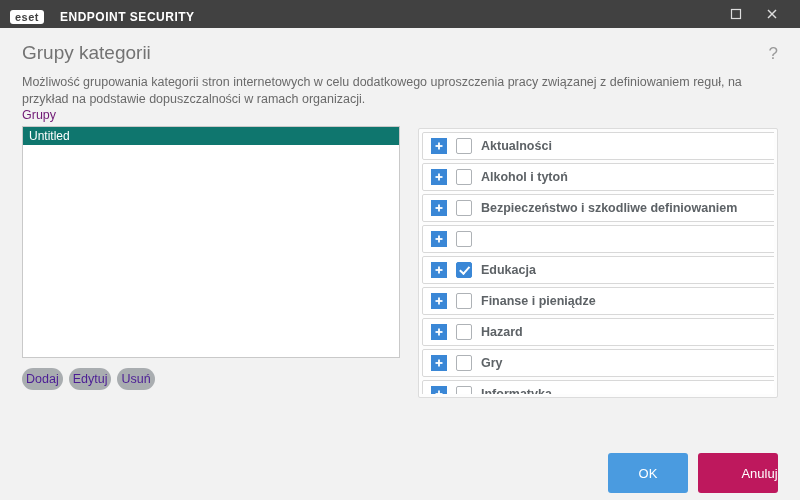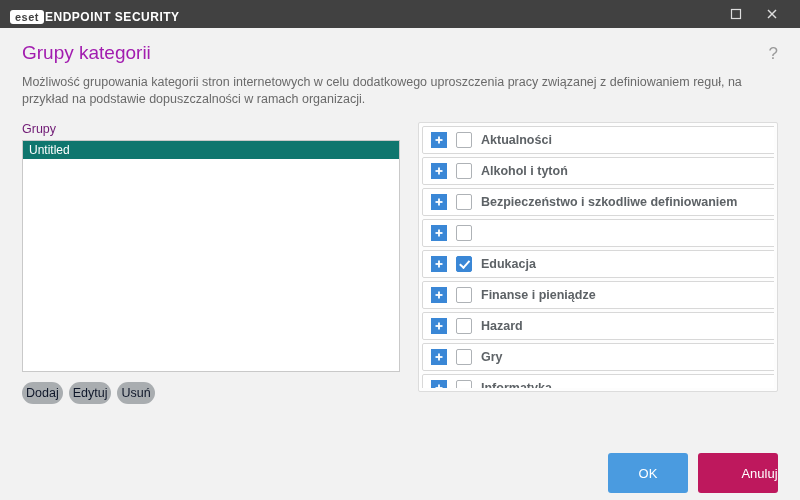--- a/index.html
+++ b/index.html
@@ -1,36 +1,36 @@
 <!DOCTYPE html>
 <html><head>
 <meta charset="utf-8">
 <style>
   * { box-sizing: border-box; margin: 0; padding: 0; }
   html, body { width: 800px; height: 500px; overflow: hidden; font-family: "Segoe UI", Arial, sans-serif; font-size: 12.5px; color: #444; background: #f2f2f2; }
   .titlebar { height: 28px; background: #414141; color: #fff; display: flex; align-items: center; padding: 0 10px 0 10px; user-select: none; }
-  .titlebar .brand { font-size: 12px; font-weight: 600; letter-spacing: 0.5px; display: flex; align-items: flex-end; gap: 1px; margin-top: 6px; }
+  .titlebar .brand { font-size: 12px; font-weight: 600; letter-spacing: 0.5px; display: flex; align-items: flex-end; gap: 16px; margin-top: 6px; }
   .titlebar .brand .eset { background: #fff; color: #414141; border-radius: 3px; padding: 1px 5px; font-weight: 700; font-size: 11px; }
   .titlebar .spacer { flex: 1; }
   .titlebar .winbtn { width: 36px; height: 28px; display: flex; align-items: center; justify-content: center; cursor: pointer; }
   .titlebar .winbtn svg { stroke: #ddd; }
   .body { position: relative; padding: 14px 22px 0 22px; height: 418px; }
-  h1.page-title { font-size: 19px; font-weight: 400; color: #a21caf; margin-bottom: 10px; }
+  h1.page-title { font-size: 19px; font-weight: 400; color: #737373; margin-bottom: 10px; }
   .help-q { position: absolute; top: 16px; right: 22px; color: #9a9a9a; font-size: 17px; cursor: pointer; }
-  p.desc { color: #6a6a6a; line-height: 1.35; margin-bottom: 14px; }
+  p.desc { color: #6a6a6a; line-height: 1.35; }
   .cols { display: flex; gap: 18px; }
   .leftcol { width: 378px; }
   .label { color: #701a75; margin-bottom: 4px; display: block; }
   .groupsbox { border: 1px solid #c9c9c9; background: #fff; height: 232px; }
   .groupsbox .row { height: 18px; line-height: 18px; padding: 0 6px; font-size: 12px; cursor: pointer; }
   .groupsbox .row.selected { background: #0f766e; color: #fff; }
   .smallbtns { margin-top: 10px; display: flex; gap: 6px; }
-  .sbtn { background: #a9adb0; color: #0f172a; border: none; border-radius: 11px; padding: 4px 4px; font-size: 12.5px; cursor: pointer; }
+  .sbtn { background: #a9adb0; color: #4c1d95; border: none; border-radius: 11px; padding: 4px 4px; font-size: 12.5px; cursor: pointer; }
 
-  .rightcol { flex: 1; height: 270px; border: 1px solid #dcdcdc; border-radius: 2px; background: #fdfdfd; padding: 3px 3px 3px 3px; position: relative; }
+  .rightcol { flex: 1; height: 270px; border: 1px solid #dcdcdc; border-radius: 2px; background: #fdfdfd; padding: 3px 3px 3px 3px; position: relative; margin-top: 20px; }
   .catlist { position: absolute; left: 3px; right: 3px; top: 3px; bottom: 3px; overflow-y: scroll; overflow-x: auto; }
   .catrow { display: flex; align-items: center; gap: 9px; border: 1px solid #d8d8d8; background: #fff; border-radius: 2px; margin-bottom: 3px; padding: 5px 8px; min-width: 360px; }
   .expander { width: 16px; height: 16px; background: #3a87d6; display: flex; align-items: center; justify-content: center; cursor: pointer; flex-shrink: 0; }
   .expander svg { stroke: #fff; }
   .chk { width: 16px; height: 16px; border: 1.5px solid #aeb2b6; border-radius: 2px; background: #fff; flex-shrink: 0; cursor: pointer; display: flex; align-items: center; justify-content: center; }
   .chk.checked { background: #3a87d6; border-color: #3a87d6; }
   .chk.checked::after { content: ""; width: 4px; height: 8px; border: solid #fff; border-width: 0 2px 2px 0; transform: rotate(42deg) translateY(-1px); }
   .catname { font-weight: 600; color: #5d6266; font-size: 12.5px; }
 
   

